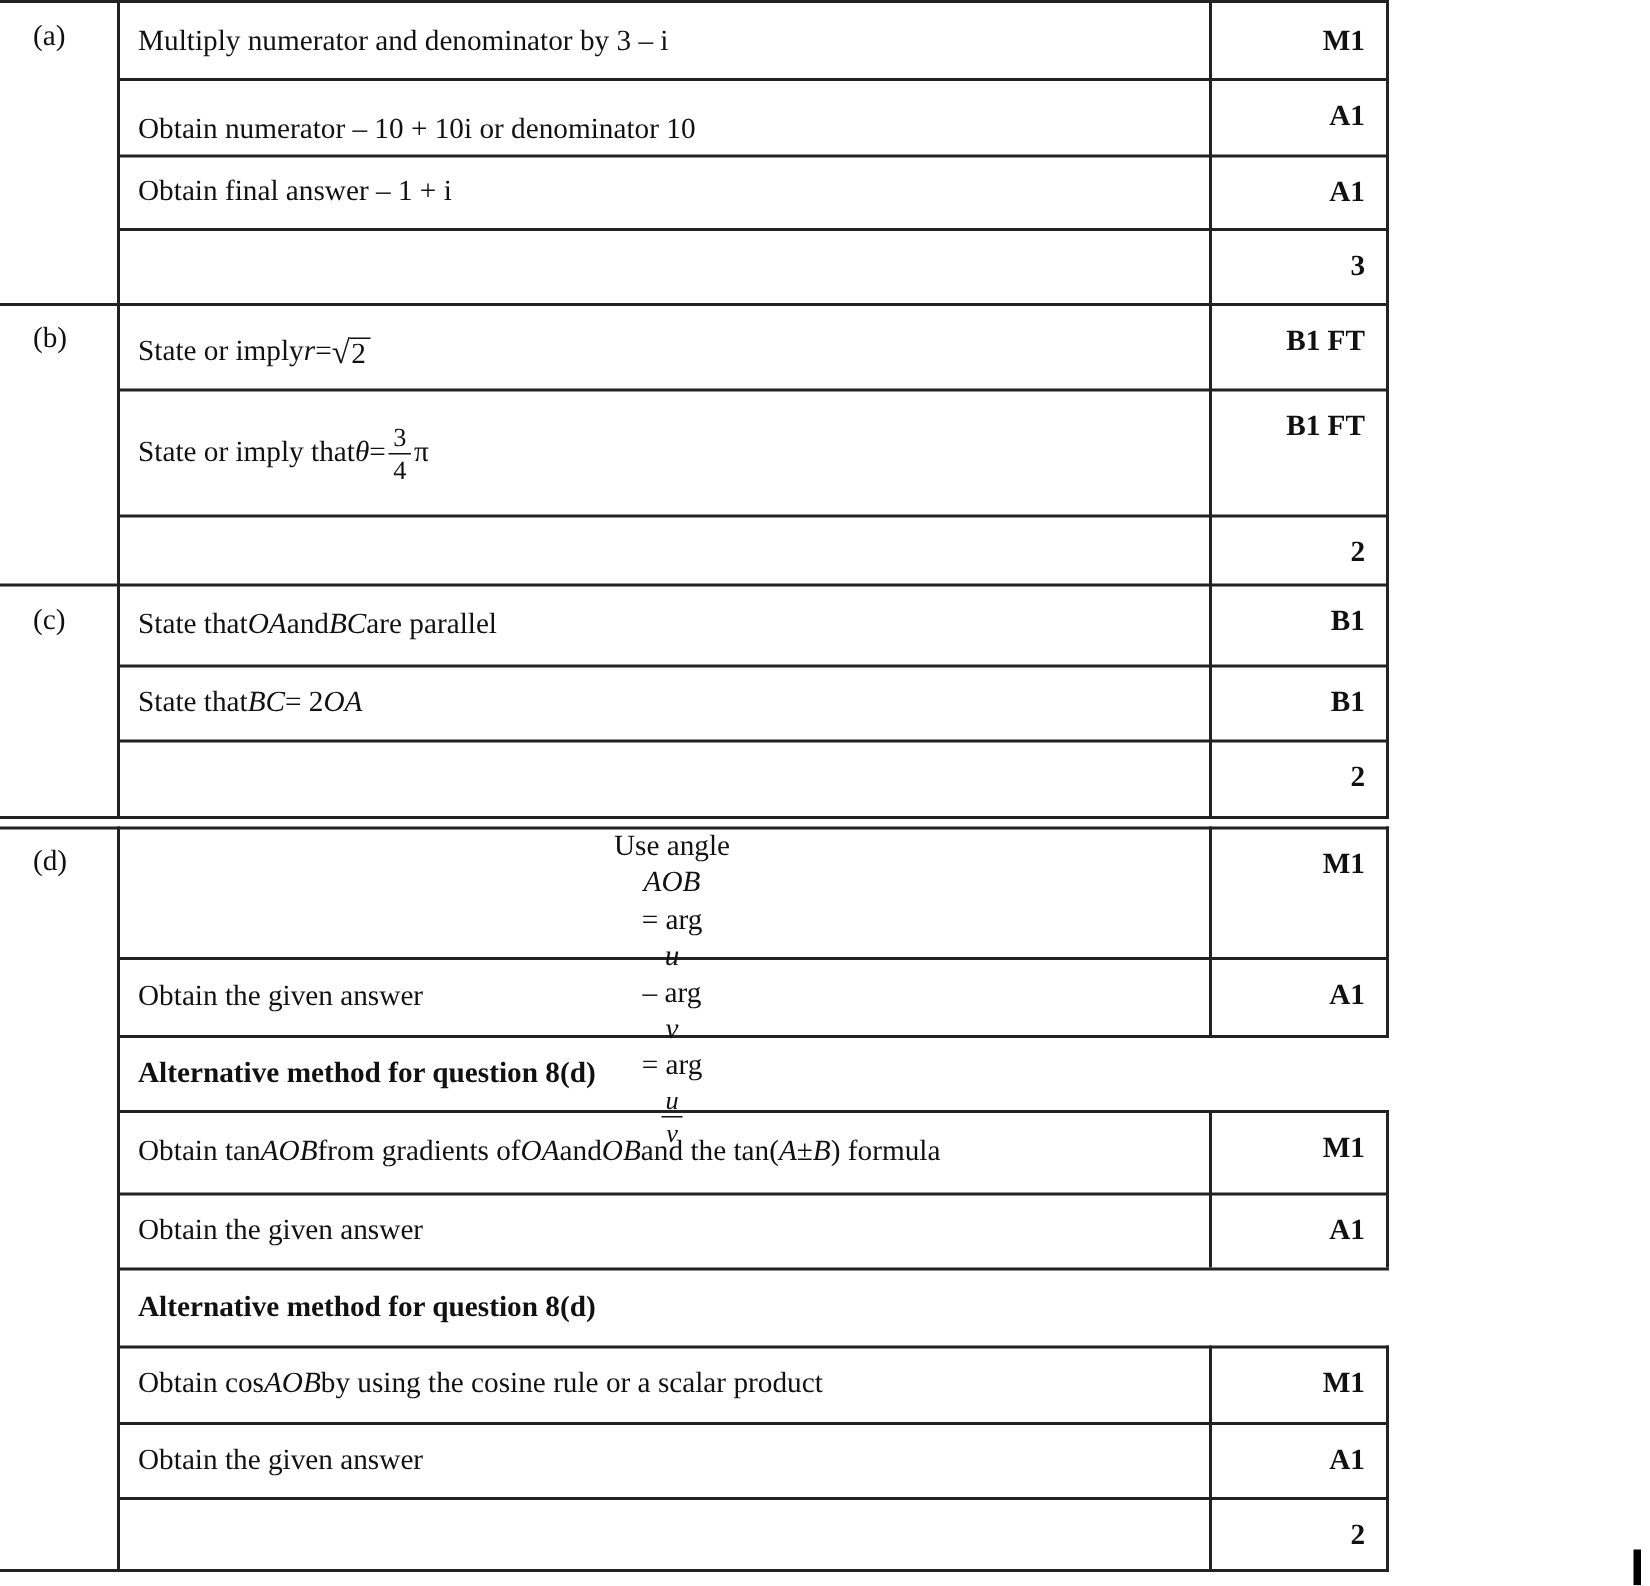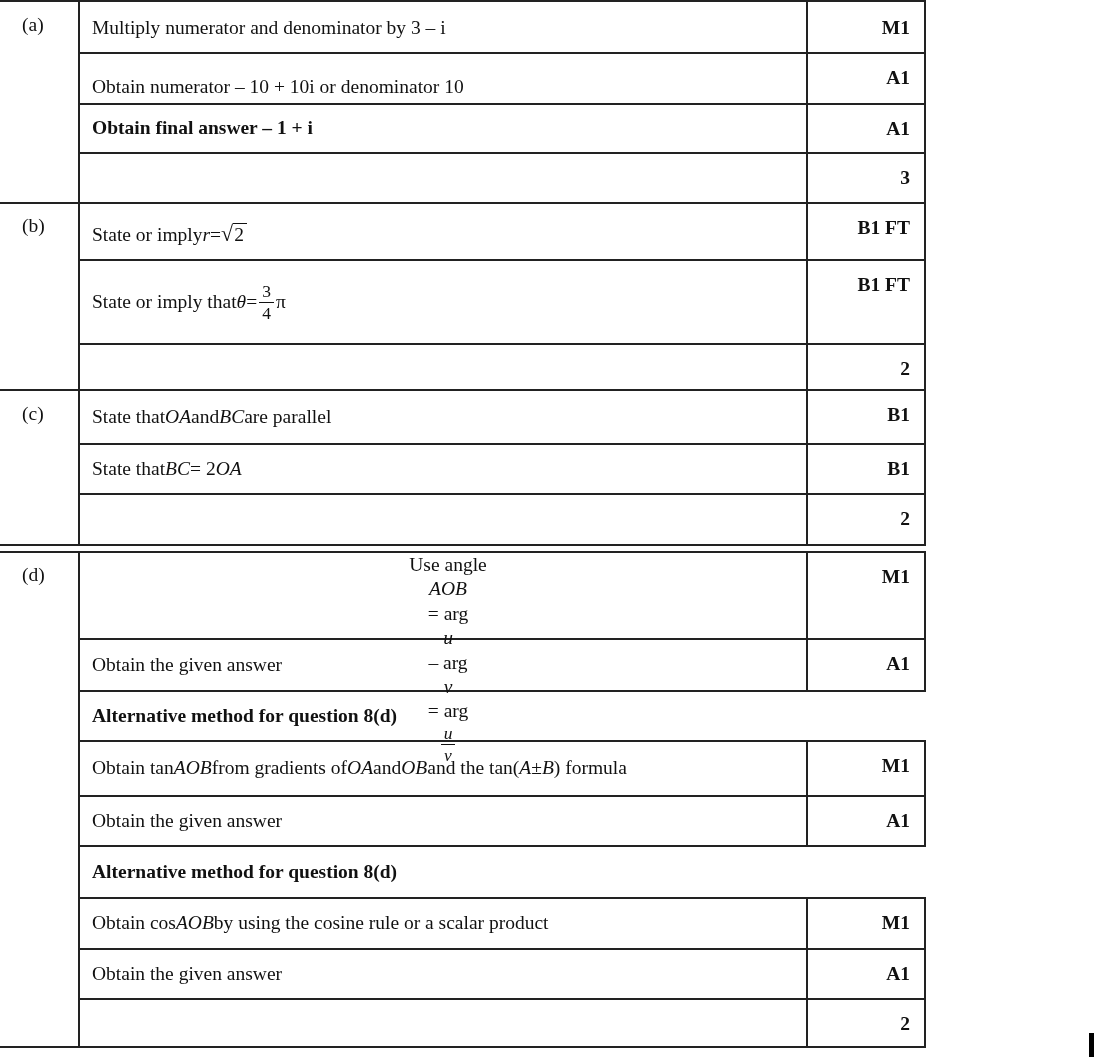--- a/index.html
+++ b/index.html
@@ -69,26 +69,26 @@
   <div class="plabel" style="top:215px;">(b)</div>
   <div class="plabel" style="top:403px;">(c)</div>
   <div class="plabel" style="top:564px;">(d)</div>
 
   <div class="desc" style="top:4px;height:48px;">Multiply numerator and denominator by 3 – i</div>
   <div class="mark" style="top:4px;">M1</div>
 
   <div class="desc" style="top:54px;height:66px;">Obtain numerator – 10 + 10i or denominator 10</div>
   <div class="mark" style="top:54px;">A1</div>
 
-  <div class="desc" style="top:105px;height:47px;font-weight:bold;">Obtain final answer – 1 + i</div>
+  <div class="desc" style="top:105px;height:47px;">Obtain final answer – 1 + i</div>
   <div class="mark" style="top:105px;">A1</div>
 
   <div class="mark" style="top:154px;">3</div>
 
-  <div class="desc" style="top:192px;height:55px;align-items:flex-end;">
+  <div class="desc" style="top:208px;height:55px;">
     <span>State or imply </span>
       <span class="it">r</span>
       <span> = </span>
       <span class="sqrt"><span class="rs">√</span><span class="rad">2</span></span>
   </div>
   <div class="mark" style="top:204px;">B1 FT</div>
 
   <div class="desc" style="top:261px;height:82px;">
     <span>State or imply that </span>
       <span class="it">θ</span>

